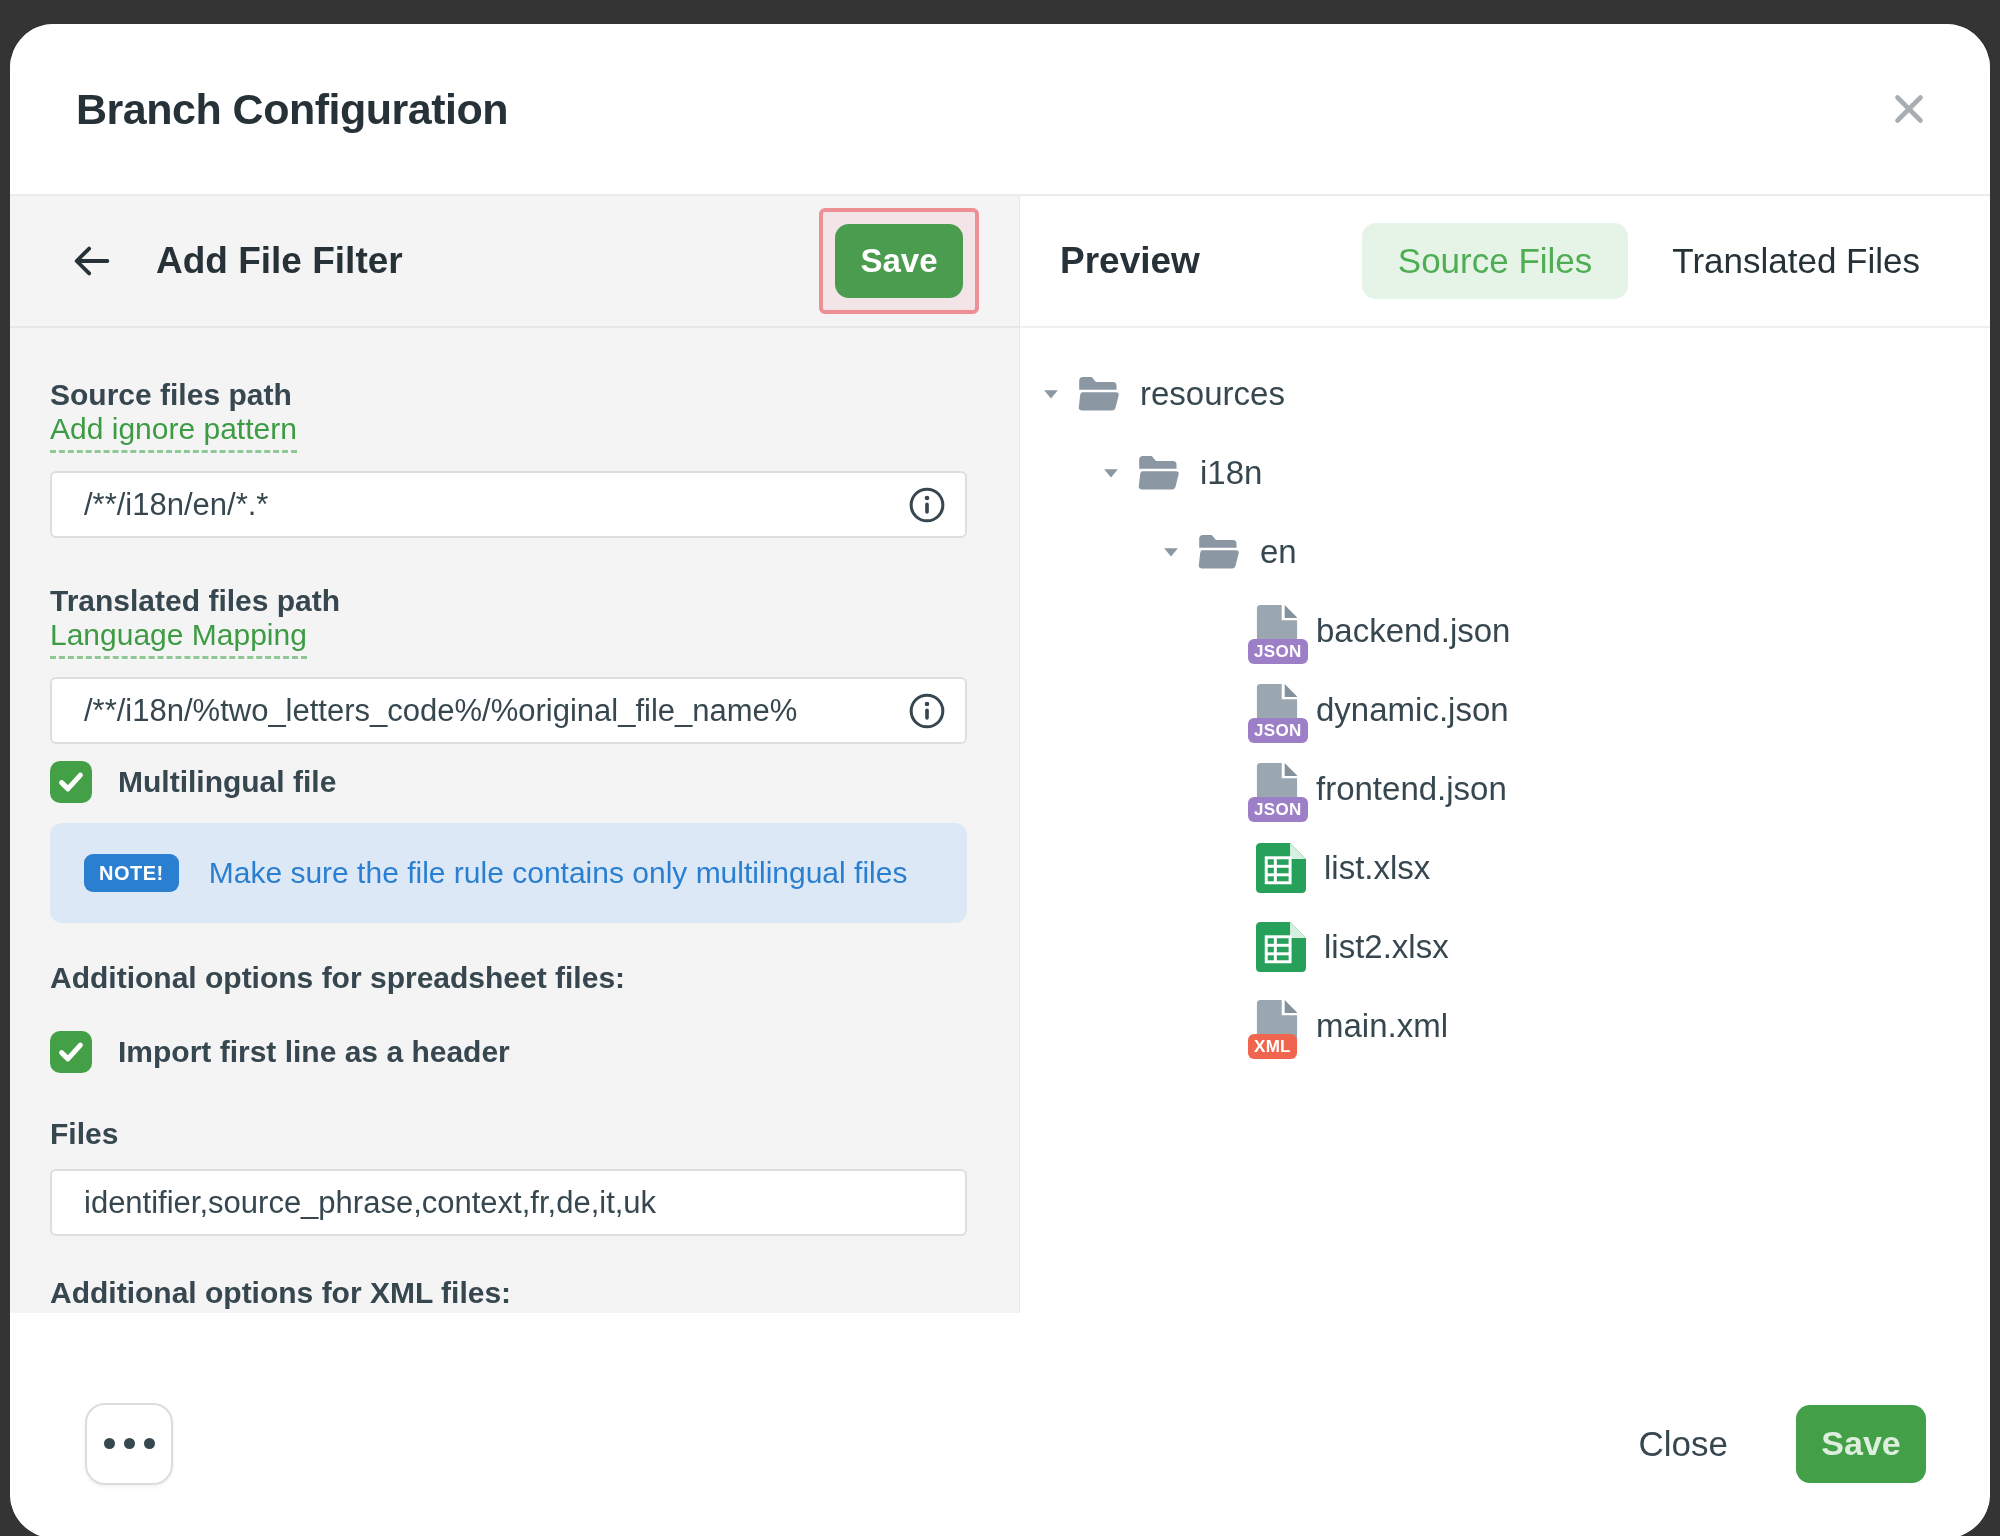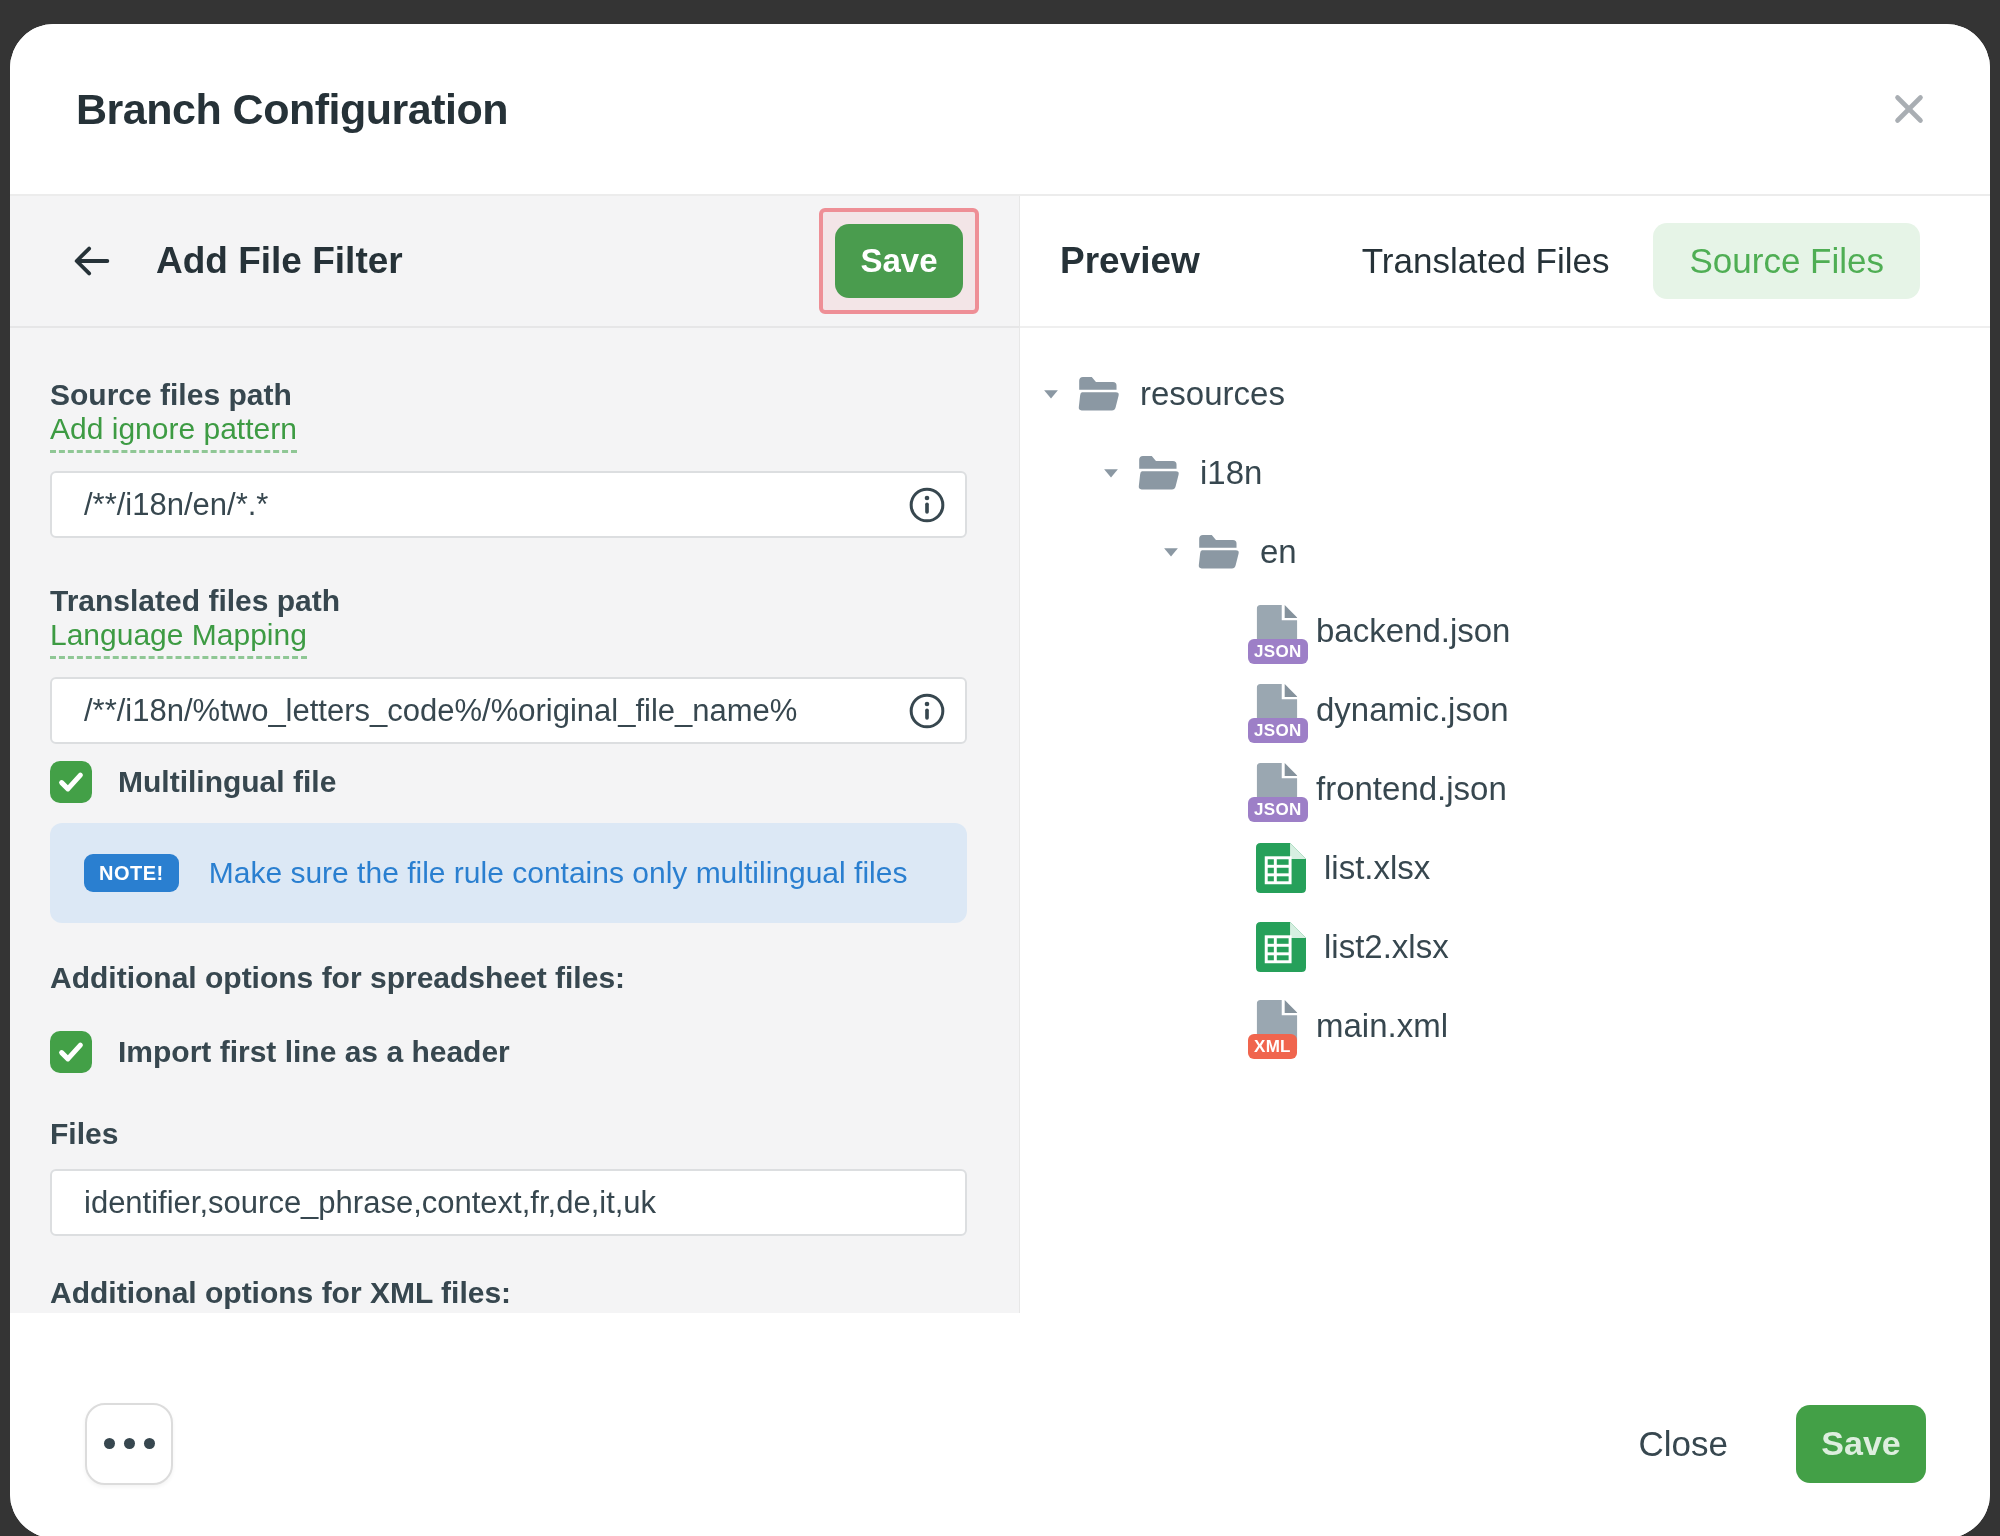--- a/index.html
+++ b/index.html
@@ -192,22 +192,22 @@
 
           <div class="section-heading sh2">Additional options for XML files:</div>
         </div>
       </div>
 
       <div class="right">
 
         <div class="panel-header">
           <div class="preview-title">Preview</div>
           <div class="tabs">
+            <button class="tab active">Source Files</button>
             <button class="tab inactive">Translated Files</button>
-            <button class="tab active">Source Files</button>
           </div>
         </div>
 
         <div class="tree">
 
           <div class="tree-row lvl0">
             <span class="caret">
               <svg width="22" height="22" viewBox="0 0 16 16">
                   <path d="M3 5.2h10L8 11.2Z" fill="#8b98a3"></path>
                 </svg>

